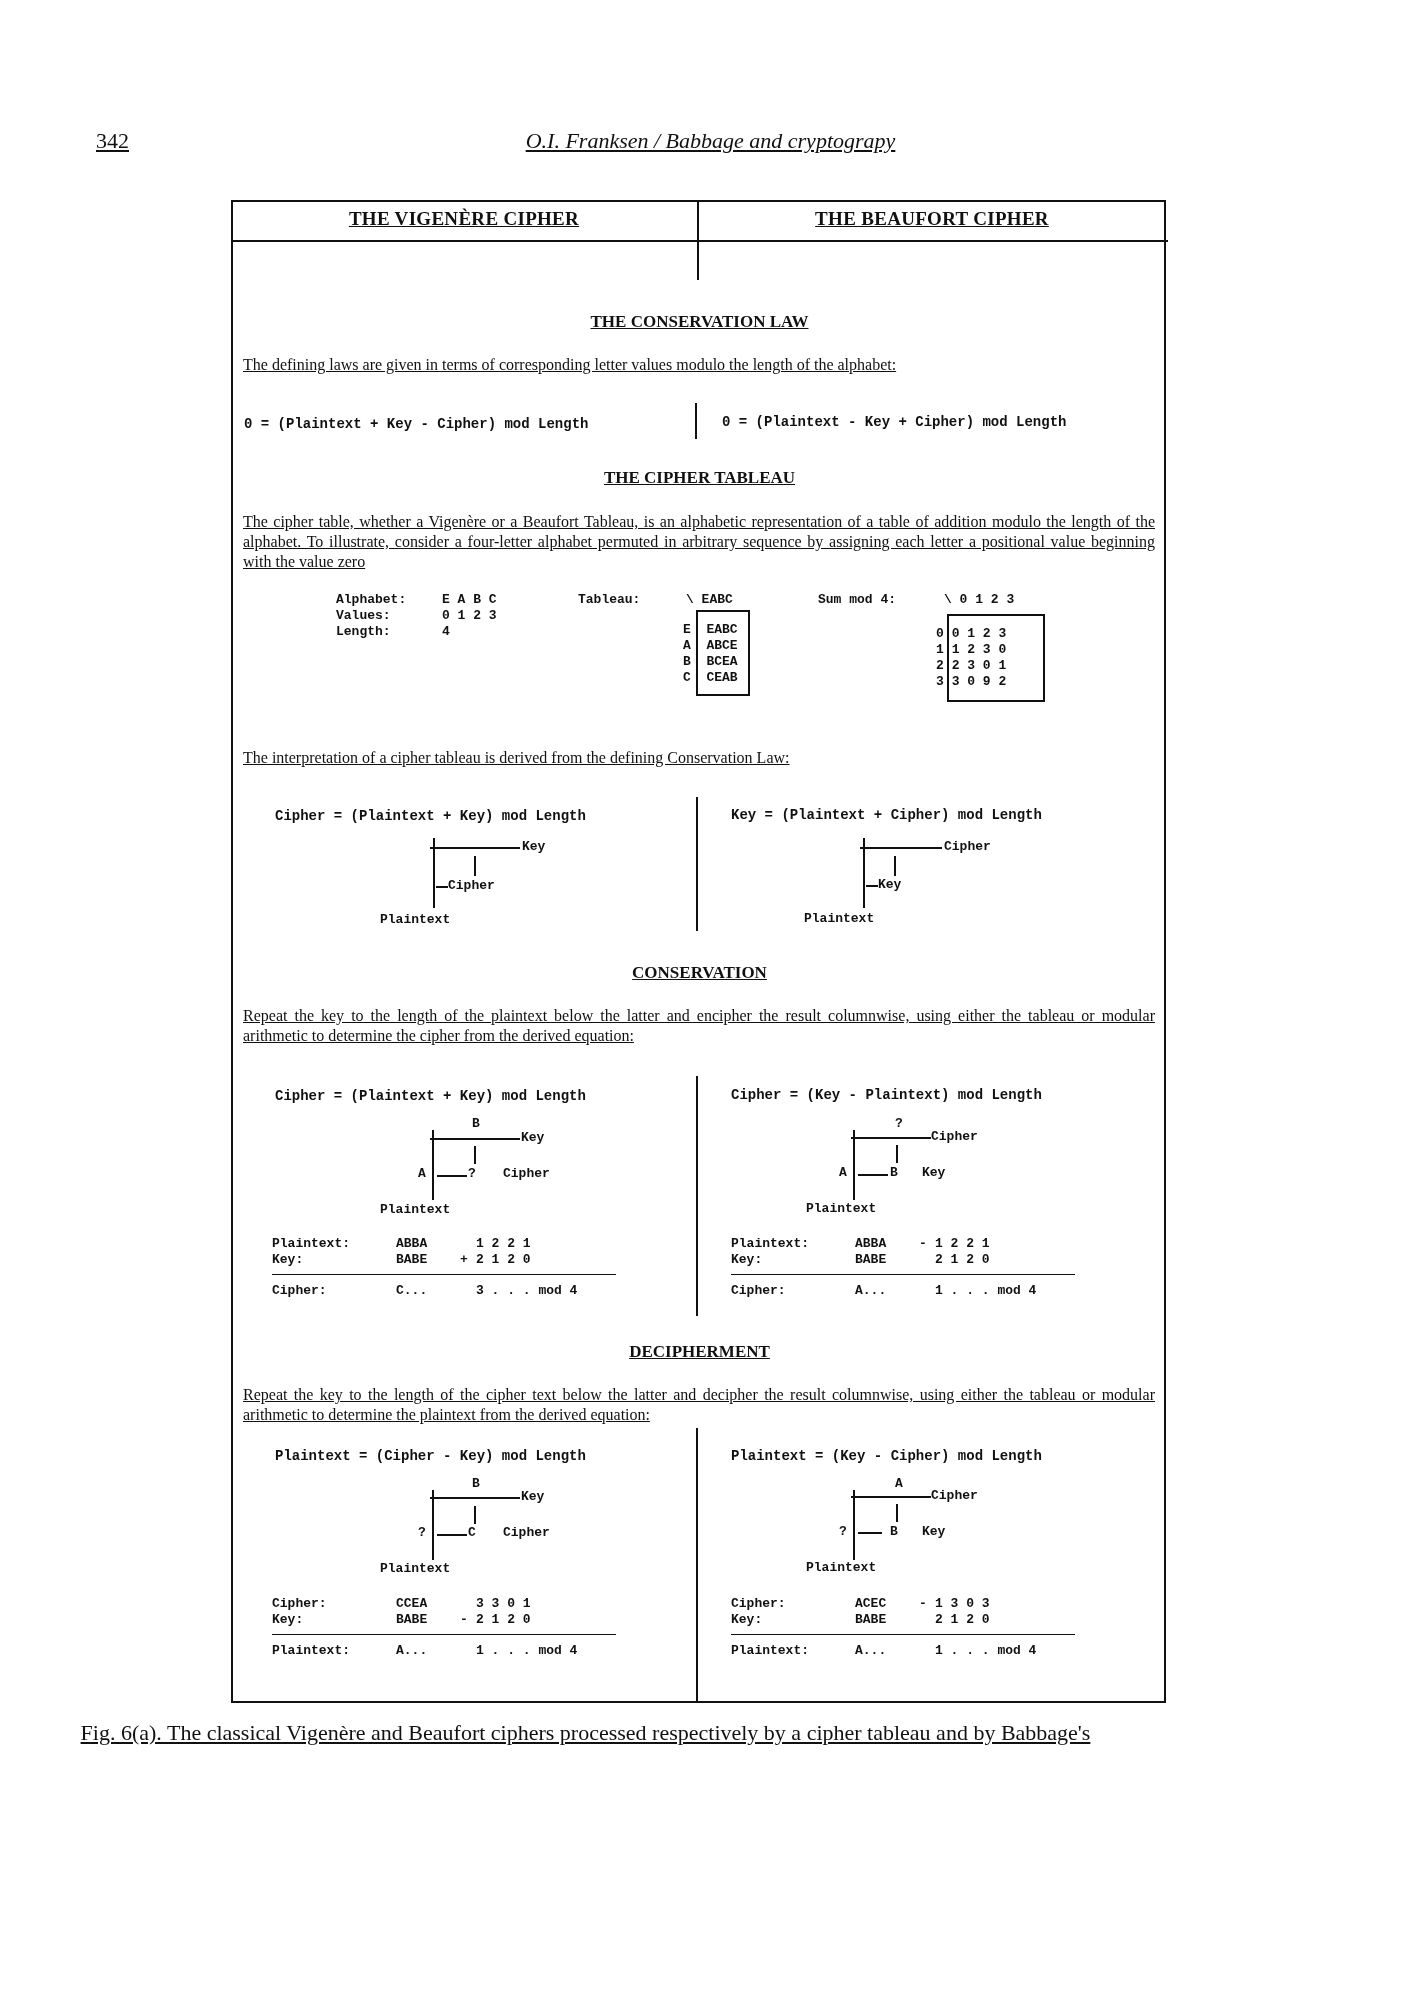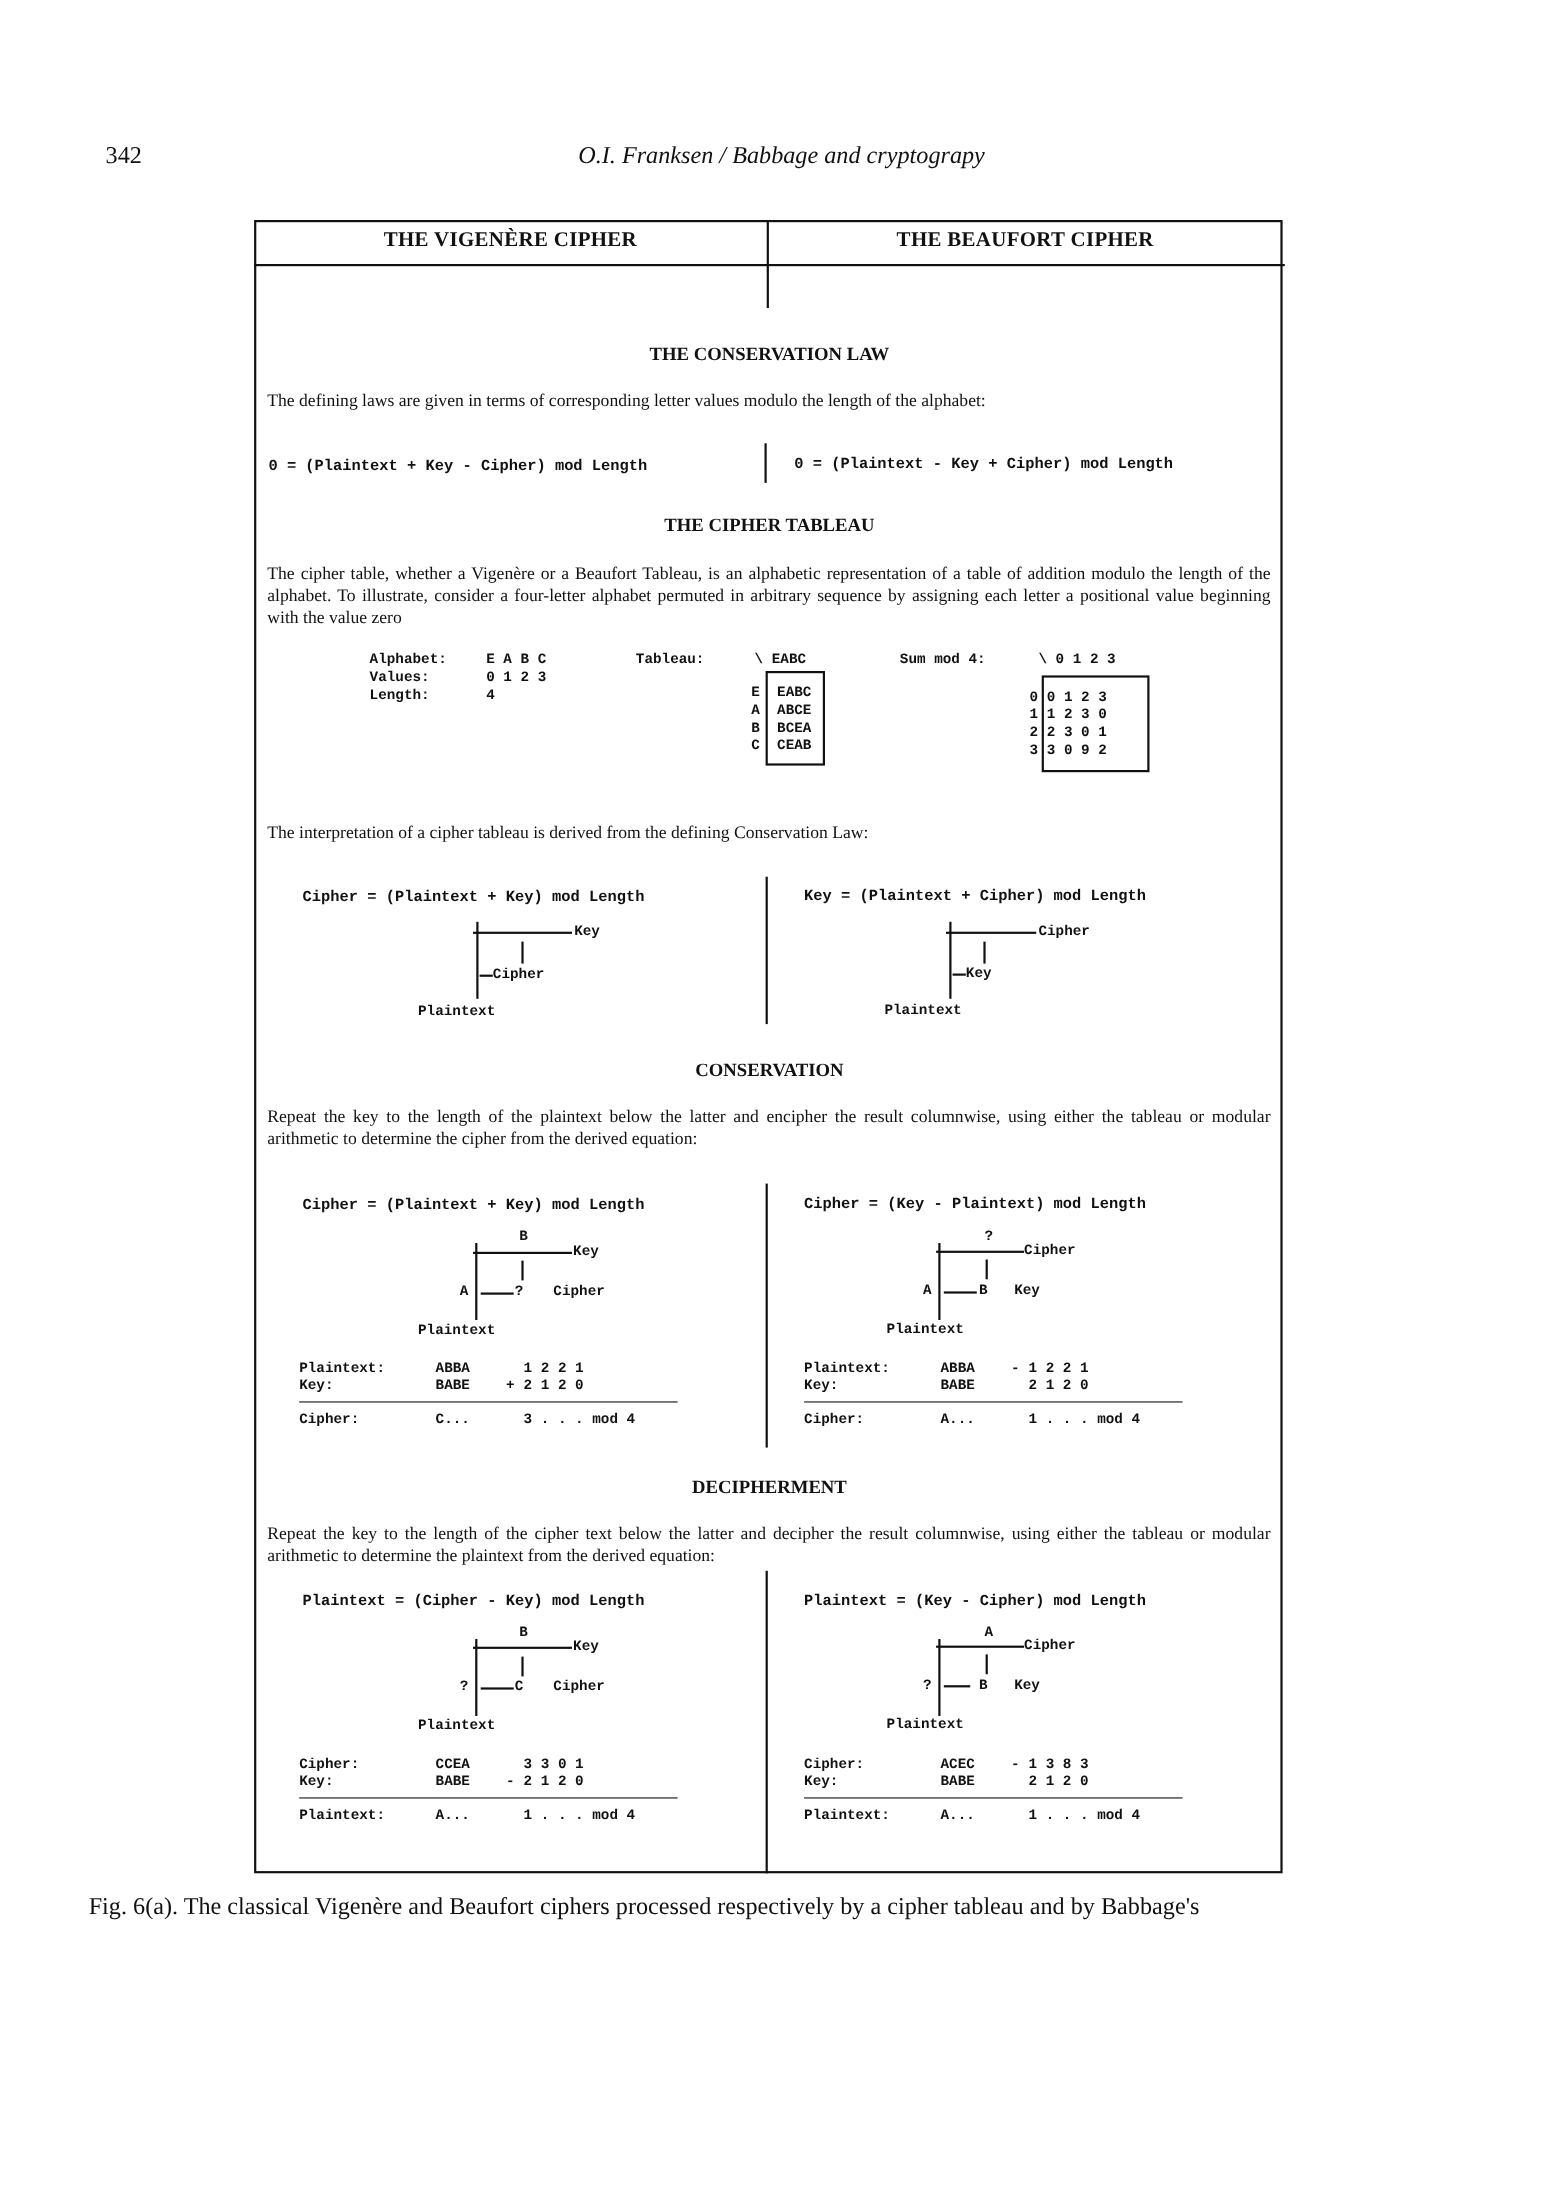--- a/index.html
+++ b/index.html
@@ -1,17 +1,17 @@
 <!DOCTYPE html>
 <html><head>
 <meta charset="utf-8">
 <style>
   html, body { margin: 0; padding: 0; background: #ffffff; }
   body { width: 1421px; height: 1997px; position: relative; overflow: hidden; color: #111; }
-  .serif { font-family: "Liberation Serif", "DejaVu Serif", serif; }
+  .serif { font-family: "Liberation Serif", "DejaVu Serif", serif; text-decoration: underline; }
   .mono { font-family: "Liberation Mono", "DejaVu Sans Mono", monospace; font-weight: bold; }
   .abs { position: absolute; }
   .pageno { left: 96px; top: 128px; font-size: 22px; }
   .runhead { left: 0; width: 1421px; top: 128px; text-align: center; font-size: 22px; font-style: italic; }
   .frame { left: 231px; top: 200px; width: 935px; height: 1503px; border: 2px solid #111; box-sizing: border-box; }
   .hdrline { left: 231px; top: 240px; width: 937px; height: 0; border-top: 2px solid #111; }
   .vline { width: 0; border-left: 2px solid #111; }
   .colhead { top: 208px; width: 466px; text-align: center; font-size: 19px; font-weight: bold; letter-spacing: 0.3px; }
   .sechead { left: 231px; width: 937px; text-align: center; font-size: 17px; font-weight: bold; }
   .para { left: 243px; width: 912px; font-size: 16px; line-height: 20px; text-align: justify; }
@@ -171,21 +171,21 @@
   <div class="abs hline" style="left:7px; top:20px; width:80px;"></div>
   <div class="abs vline" style="left:52px; top:28px; height:18px;"></div>
   <div class="abs hline" style="left:14px; top:56px; width:24px;"></div>
   <div class="abs mono small" style="left:87px; top:12px;">Cipher</div>
   <div class="abs mono small" style="left:-5px; top:48px;">?</div>
   <div class="abs mono small" style="left:46px; top:48px;">B</div>
   <div class="abs mono small" style="left:78px; top:48px;">Key</div>
   <div class="abs mono small" style="left:-38px; top:84px;">Plaintext</div>
 </div>
 <div class="abs" style="left:731px; top:1596px;">
-  <div class="mono small"><span style="display:inline-block;width:124px;">Cipher:</span><span style="display:inline-block;width:64px;">ACEC</span><span style="display:inline-block;width:16px;">-</span><span>1 3 8 3</span></div>
+  <div class="mono small"><span style="display:inline-block;width:124px;">Cipher:</span><span style="display:inline-block;width:64px;">ACEC</span><span style="display:inline-block;width:16px;">-</span><span>1 3 0 3</span></div>
   <div class="mono small"><span style="display:inline-block;width:124px;">Key:</span><span style="display:inline-block;width:64px;">BABE</span><span style="display:inline-block;width:16px;"></span><span>2 1 2 0</span></div>
   <div class="thinline" style="width:344px; margin:6px 0 8px 0;"></div>
   <div class="mono small"><span style="display:inline-block;width:124px;">Plaintext:</span><span style="display:inline-block;width:80px;">A...</span><span>1 . . . mod 4</span></div>
 </div>
 
 <div class="abs serif caption" style="top:1718px;">
   <div>Fig. 6(a). The classical Vigenère and Beaufort ciphers processed respectively by a cipher tableau and by Babbage's</div>
 </div>
 
 </body></html>

